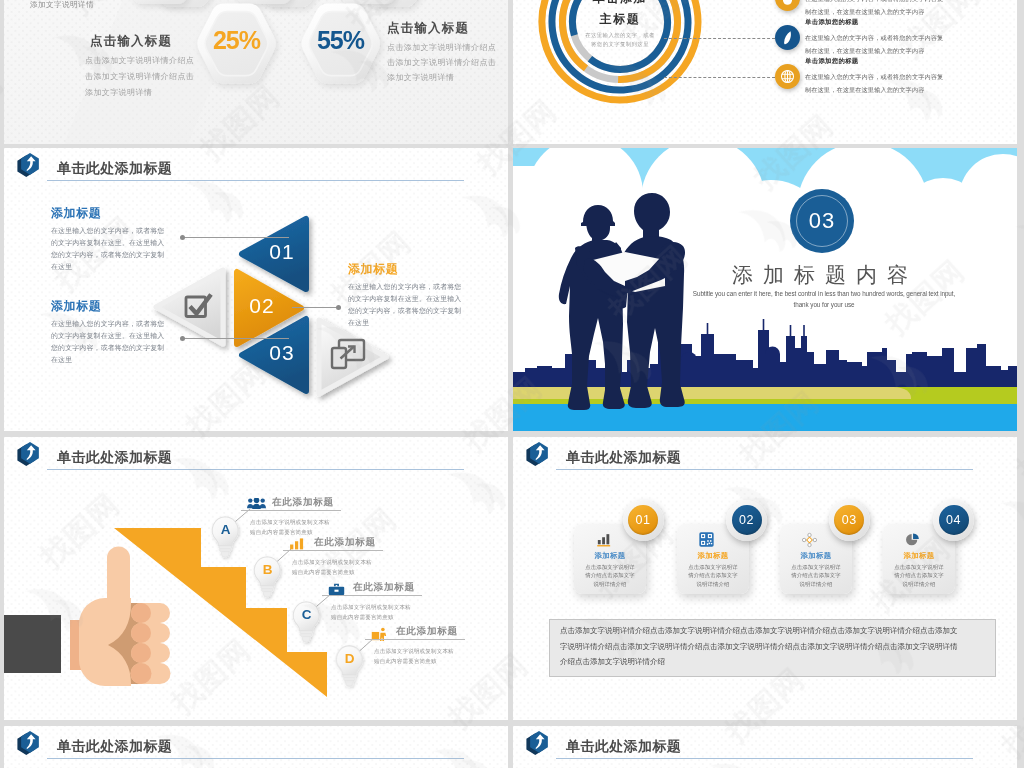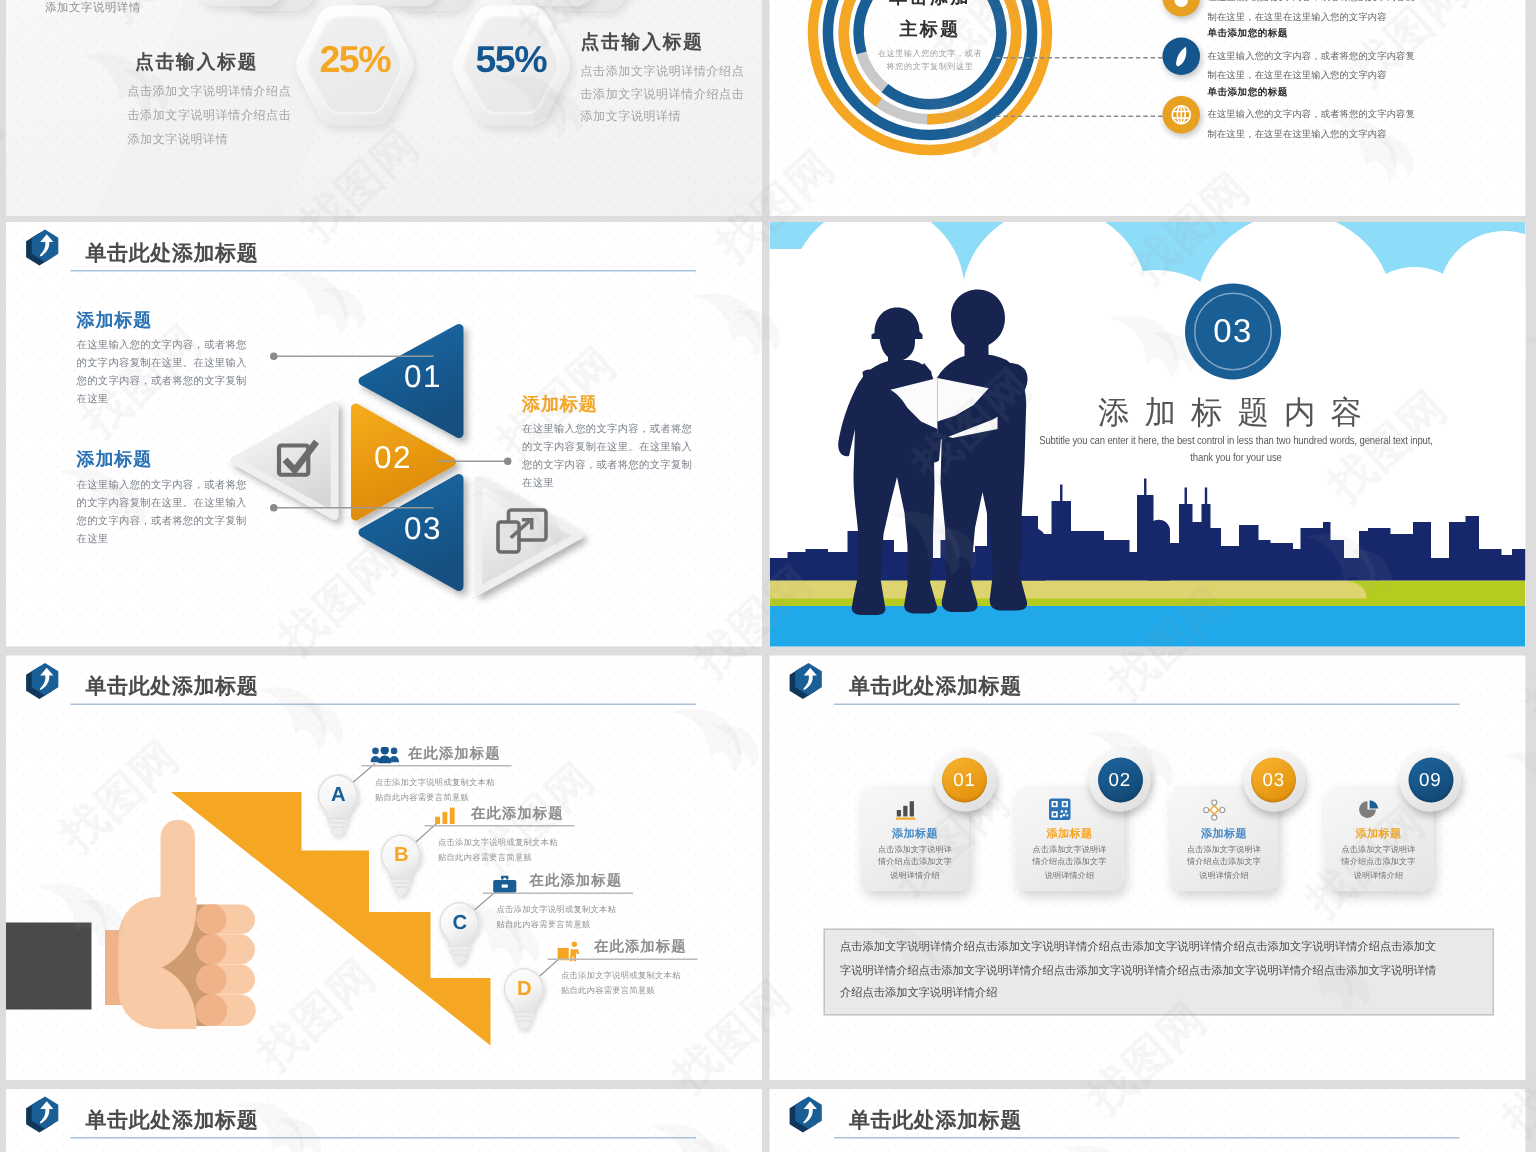--- a/index.html
+++ b/index.html
@@ -573,21 +573,21 @@
       <path d="M12.4 2.2 A9.4 9.4 0 0 1 21.3 10.8 L12.4 10.8 Z" fill="#1a5e96"></path>
     </svg>
     <div class="ct" style="color:#f5a623">添加标题</div>
     <div class="cb">
       <div>点击添加文字说明详</div>
       <div>情介绍点击添加文字</div>
       <div>说明详情介绍</div>
     </div>
   </div>
   <div class="cbadge" style="left:420px;top:62.9px;">
-    <i style="background:linear-gradient(150deg,#1d649f,#11456f);">09</i>
+    <i style="background:linear-gradient(150deg,#1d649f,#11456f);">04</i>
   </div>
 
   <div class="sumbox" style="left:36px;top:182px;width:445px;height:56px;"></div>
   <div class="sumtxt" style="left:47px;top:186px;">
     <div>点击添加文字说明详情介绍点击添加文字说明详情介绍点击添加文字说明详情介绍点击添加文字说明详情介绍点击添加文</div>
     <div>字说明详情介绍点击添加文字说明详情介绍点击添加文字说明详情介绍点击添加文字说明详情介绍点击添加文字说明详情</div>
     <div>介绍点击添加文字说明详情介绍</div>
   </div>
 </div>
 

